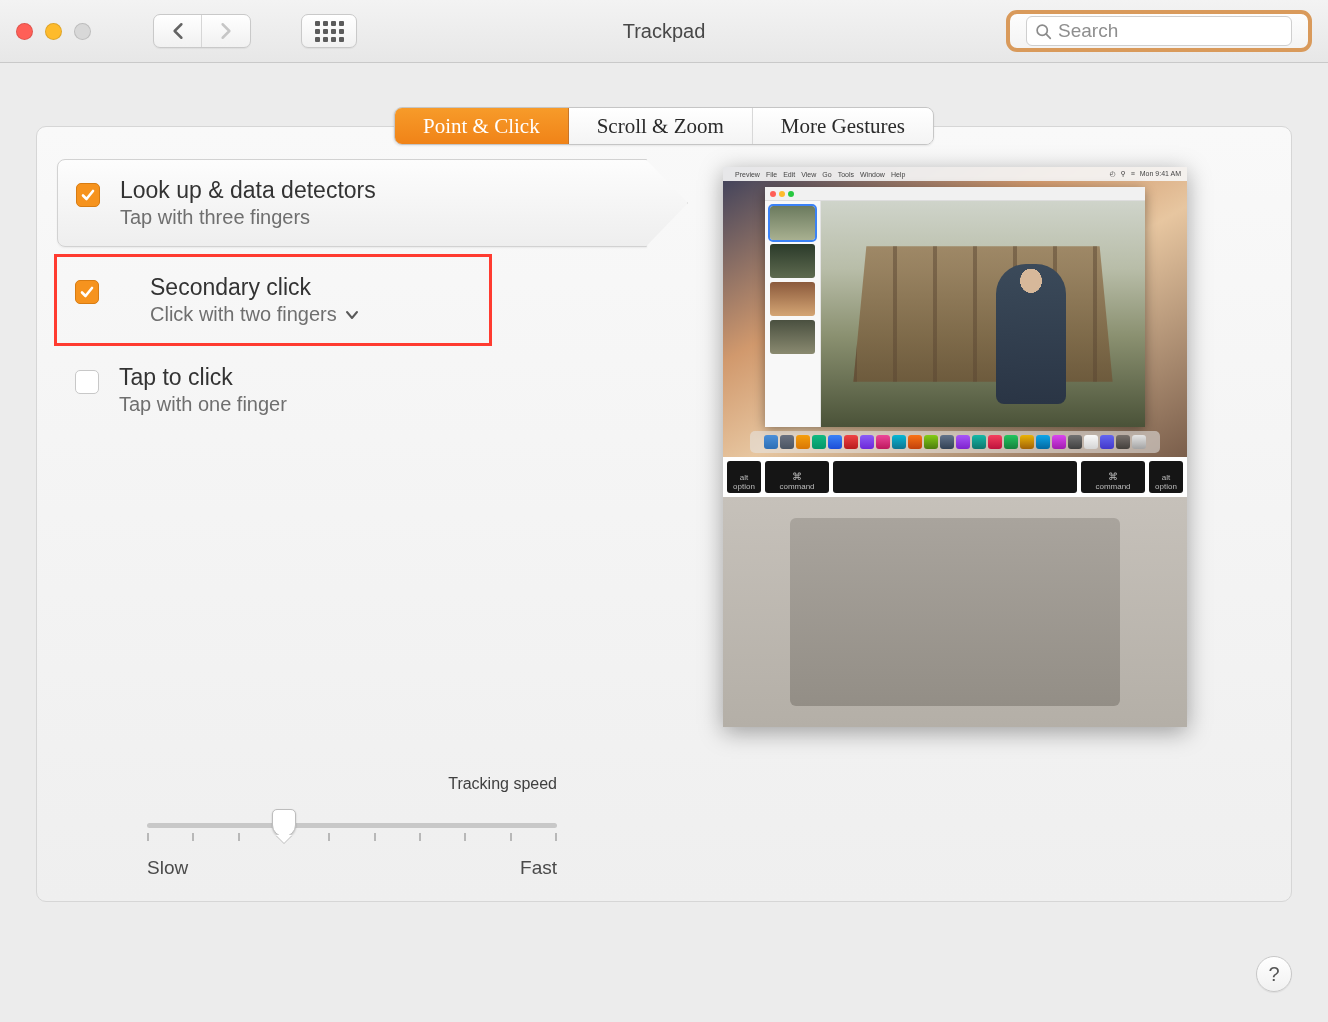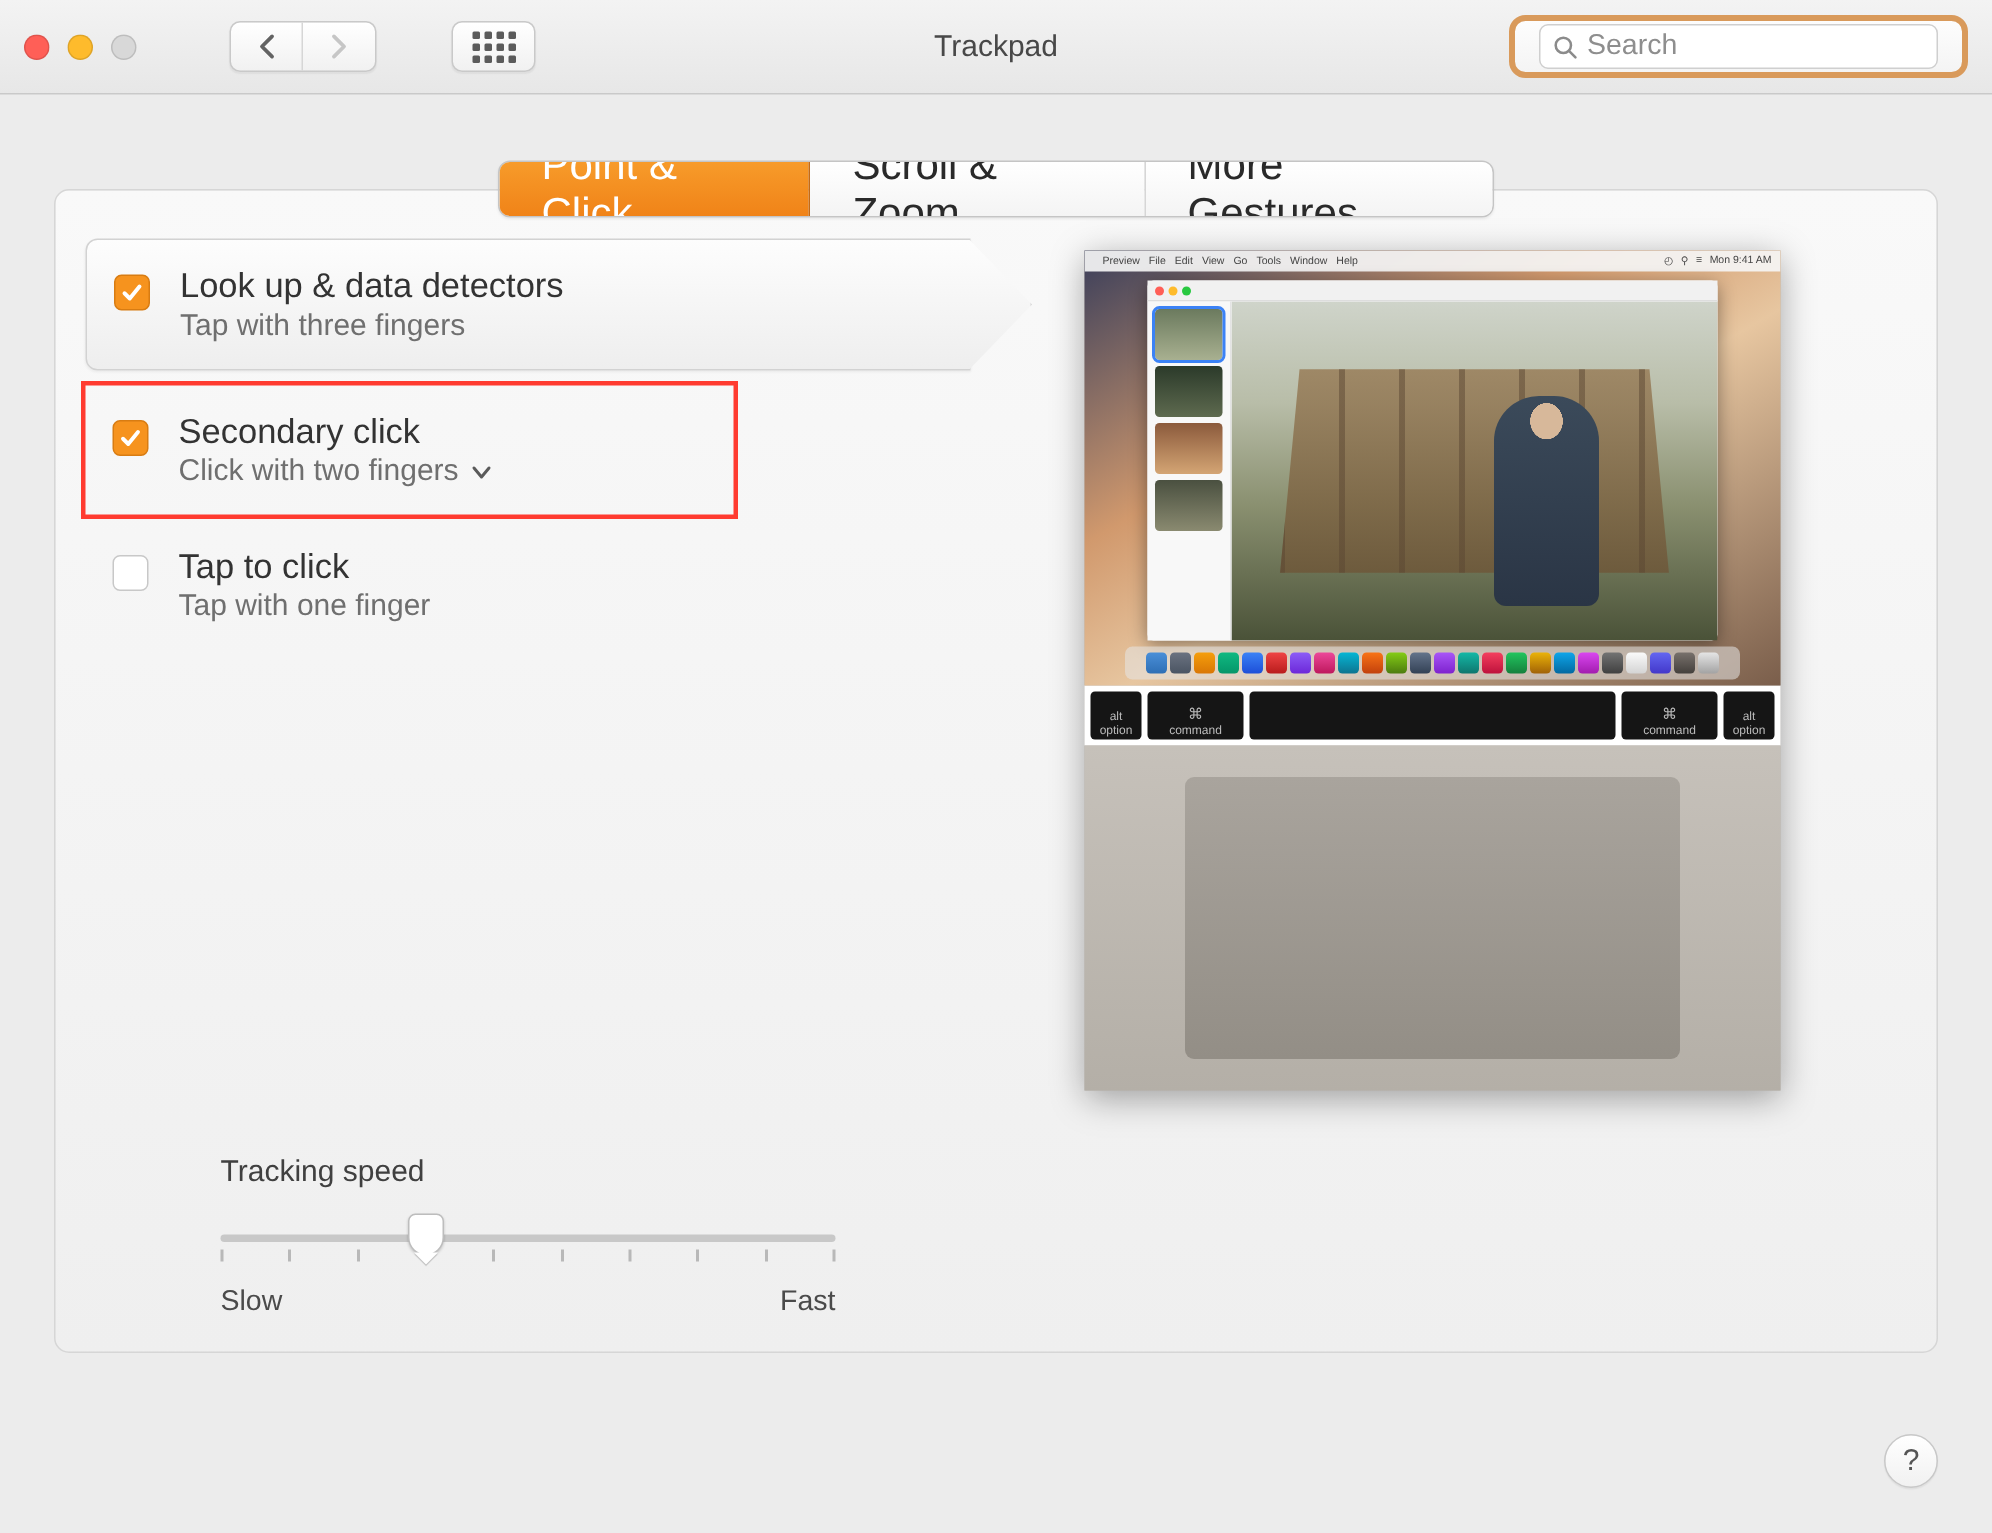--- a/index.html
+++ b/index.html
@@ -82,23 +82,24 @@
 
   
   .tabs {
     position:absolute; top:44px; left:50%; transform:translateX(-50%);
     display:flex; height:38px;
     border:1px solid #c5c5c5; border-radius:8px; overflow:hidden;
     box-shadow: 0 1px 2px rgba(0,0,0,.08);
     z-index: 5;
   }
   .tab {
-    padding: 0 28px; display:flex; align-items:center; font-size:28px;
+    padding: 0 28px; display:flex; align-items:center; font-size:21px;
     background: linear-gradient(#ffffff,#f4f4f4);
     border-right:1px solid #d6d6d6;
+    font-family:Liberation Serif, serif;
   }
   .tab:last-child { border-right:none; }
   .tab.active {
     background: linear-gradient(#f79b2a,#f08318);
     color:#fff; border-right-color:#c56a14;
   }
 
   
   .panel {
     position:absolute; left:36px; right:36px; top:63px; bottom:120px;
@@ -128,37 +129,38 @@
     background: linear-gradient(#fdfdfd,#eeeeee);
     border:1px solid #d2d2d2; border-left:none;
     clip-path: polygon(0 0, 50% 0, 100% 50%, 50% 100%, 0 100%);
     border-radius: 0 6px 6px 0;
   }
   .option-row.highlighted {
     outline: 3px solid #ff3b30;
     outline-offset: 0;
     margin: 4px 8px 4px 0;
     width: 432px;
+    gap: 31px;
   }
 
   .chk {
     width:24px; height:24px; border-radius:5px; border:1px solid #c8c8c8;
     background:#fff; margin-right: 20px; margin-top:6px; flex:none;
     display:flex; align-items:center; justify-content:center;
   }
   .chk.checked { background:#f6931e; border-color:#d87c12; }
   .chk.checked svg { stroke:#fff; }
 
   .opt-text .title { font-size:23px; color:#333; }
   .opt-text .sub { font-size:20px; color:#6f6f6f; margin-top:2px; display:flex; align-items:center; gap:8px; }
   .opt-text .sub svg { color:#5a5a5a; }
 
   
   .speed-block { margin-top:auto; padding: 0 90px 0 90px; }
-  .speed-title { text-align:left; font-size:20px; color:#404040; margin-bottom:18px; }
+  .speed-title { text-align:right; font-size:16px; color:#404040; margin-bottom:18px; }
   .slider {
     position:relative; height:28px;
   }
   .track {
     position:absolute; left:0; right:0; top:12px; height:5px;
     background:#c8c8c8; border-radius:3px;
   }
   .ticks { position:absolute; left:0; right:0; top:22px; display:flex; justify-content:space-between; }
   .ticks span { width:2px; height:8px; background:#b8b8b8; }
   .thumb {

